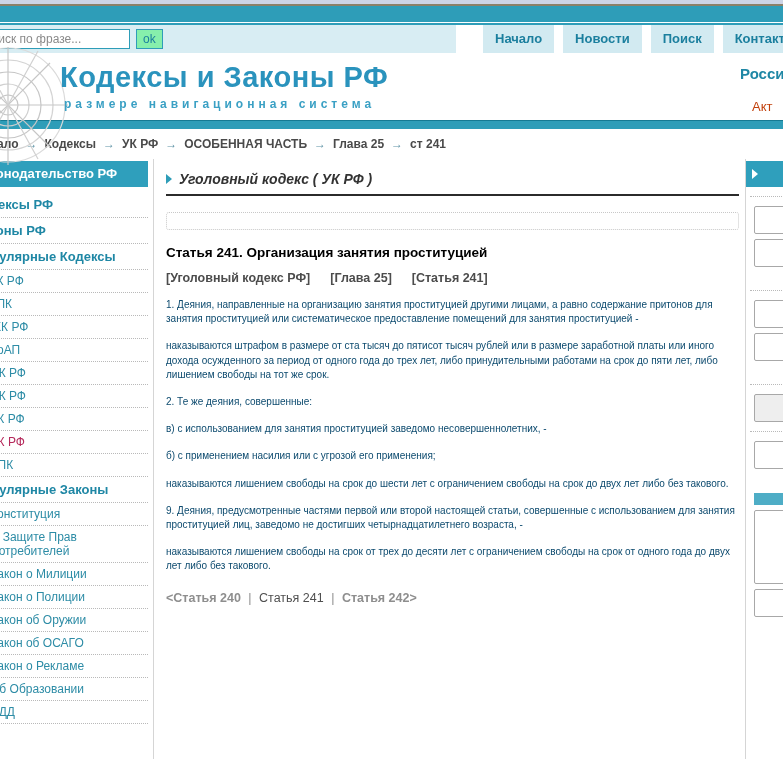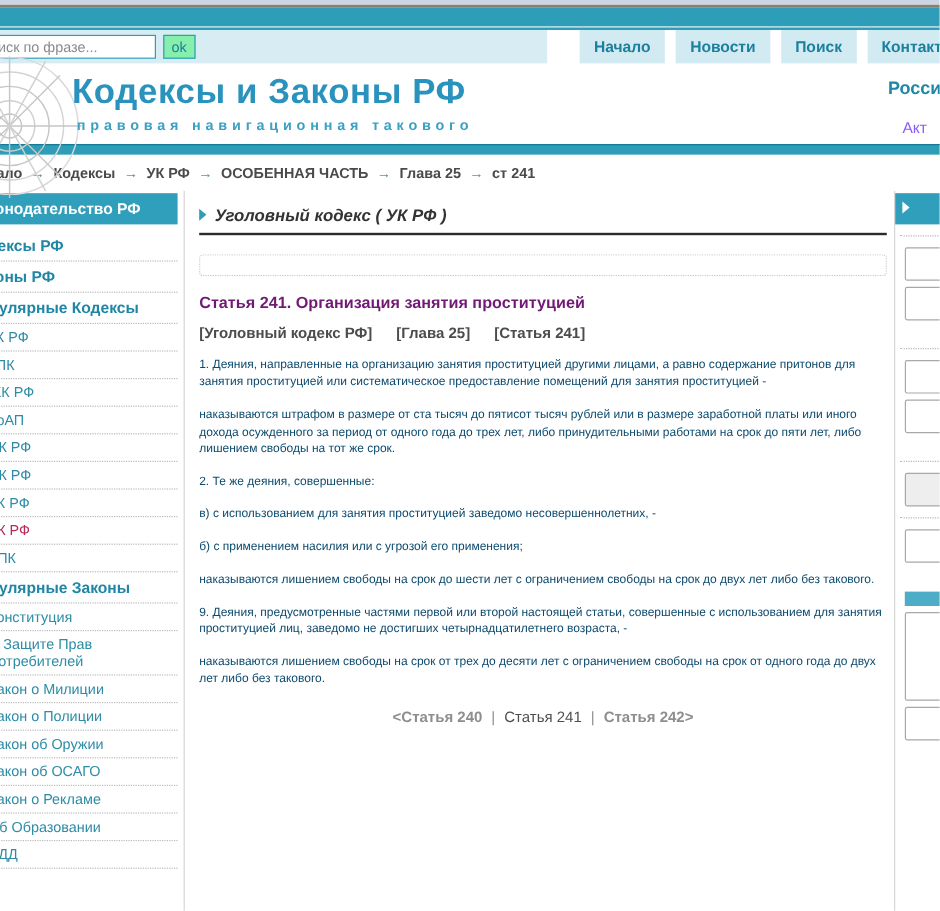--- a/index.html
+++ b/index.html
@@ -42,21 +42,21 @@
   .weblogo{position:absolute;left:-4px;top:-6px;}
   .logo-title{
     position:absolute;left:90px;top:8px;
     font-size:29px;font-weight:bold;color:#2a93bd;letter-spacing:0.5px;white-space:nowrap;
   }
   .logo-sub{
     position:absolute;left:94px;top:44px;
     font-size:12px;font-weight:bold;color:#3aa0c4;letter-spacing:4px;white-space:nowrap;
   }
   .hdr-right1{position:absolute;left:770px;top:12px;font-size:15px;font-weight:bold;color:#1f87a5;white-space:nowrap;}
-  .hdr-right2{position:absolute;left:782px;top:46px;font-size:13px;color:#8b5cf6;white-space:nowrap;}
+  .hdr-right2{position:absolute;left:782px;top:46px;font-size:13px;color:#c2410c;white-space:nowrap;}
 
   .tealband{height:8px;background:#2e9db8;border-top:1px solid #157a93;}
 
   
   .breadcrumb{height:30px;background:#fff;padding-left:5px;display:flex;align-items:center;
     font-size:12px;font-weight:bold;color:#4a4a4a;white-space:nowrap;}
   .bc-item{color:#4a4a4a;cursor:pointer;}
   .bc-arrow{color:#5e93a6;margin:0 7px;font-size:12px;}
 
   
@@ -77,25 +77,25 @@
   .sb-link.active{color:#b5295b;}
 
   .main{flex:1;border-left:1px solid #d5d5d5;margin-left:5px;padding:10px 6px 0 12px;}
   .section-head{
     font-size:14px;font-weight:bold;color:#333;
     border-bottom:2px solid #2b2b2b;padding-bottom:7px;margin-top:2px;font-style:italic;
   }
   .tri{display:inline-block;width:0;height:0;border-left:6px solid #2e9db8;
     border-top:5px solid transparent;border-bottom:5px solid transparent;margin-right:7px;}
   .ad-strip{margin-top:16px;height:16px;border:1px dotted #c8c8c8;border-radius:3px;}
-  .article-title{margin-top:15px;font-size:13.5px;font-weight:bold;color:#701a75;}
+  .article-title{margin-top:15px;font-size:13.5px;font-weight:bold;color:#000000;}
   .ref-links{margin-top:11px;font-size:12.5px;font-weight:bold;color:#4c4c4c;}
   .ref-links span{margin-right:20px;cursor:pointer;}
   .law-text p{font-size:10px;color:#0c4a6e;line-height:1.42;margin:13px 0;}
-  .pagination{text-align:center;margin-top:18px;font-size:12.5px;color:#777;}
+  .pagination{text-align:left;margin-top:18px;font-size:12.5px;color:#777;}
   .pag-link{color:#8e8e8e;font-weight:bold;cursor:pointer;}
   .pag-cur{color:#4f4f4f;}
   .pag-sep{color:#8e8e8e;margin:0 4px;}
 
   
   .rightcol{width:224px;flex:none;border-left:1px solid #d5d5d5;padding-top:2px;}
   .rc-head{height:26px;line-height:26px;background:#2f9fbc;color:#fff;padding-left:6px;margin-bottom:6px;cursor:pointer;}
   .rc-head .tri{border-left-color:#ffffff;margin-right:0;}
   .rc-sep{border-top:1px dotted #b9b9b9;margin:9px 4px;}
   .rc-box{height:26px;border:1px solid #a8a8a8;border-radius:2px;margin:5px 8px;background:#fff;}
@@ -137,21 +137,21 @@
         <circle cx="42" cy="58" r="57" stroke="#dadada"></circle>
         <line x1="42" y1="-2" x2="42" y2="118"></line>
         <line x1="-18" y1="58" x2="102" y2="58"></line>
         <line x1="0" y1="16" x2="84" y2="100"></line>
         <line x1="84" y1="16" x2="0" y2="100"></line>
         <line x1="12" y1="4" x2="72" y2="112" stroke="#d0d0d0"></line>
         <line x1="72" y1="4" x2="12" y2="112" stroke="#d0d0d0"></line>
       </g>
     </svg>
     <div class="logo-title">Кодексы и Законы РФ</div>
-    <div class="logo-sub">правовая навигационная такового</div>
+    <div class="logo-sub">размере навигационная система</div>
     <div class="hdr-right1">Россий</div>
     <div class="hdr-right2">Акт</div>
   </div>
 
   <div class="tealband"></div>
 
   <div class="breadcrumb" id="breadcrumb">
       <span class="bc-item">Начало</span>
       <span class="bc-arrow">→</span>
       <span class="bc-item">Кодексы</span>

